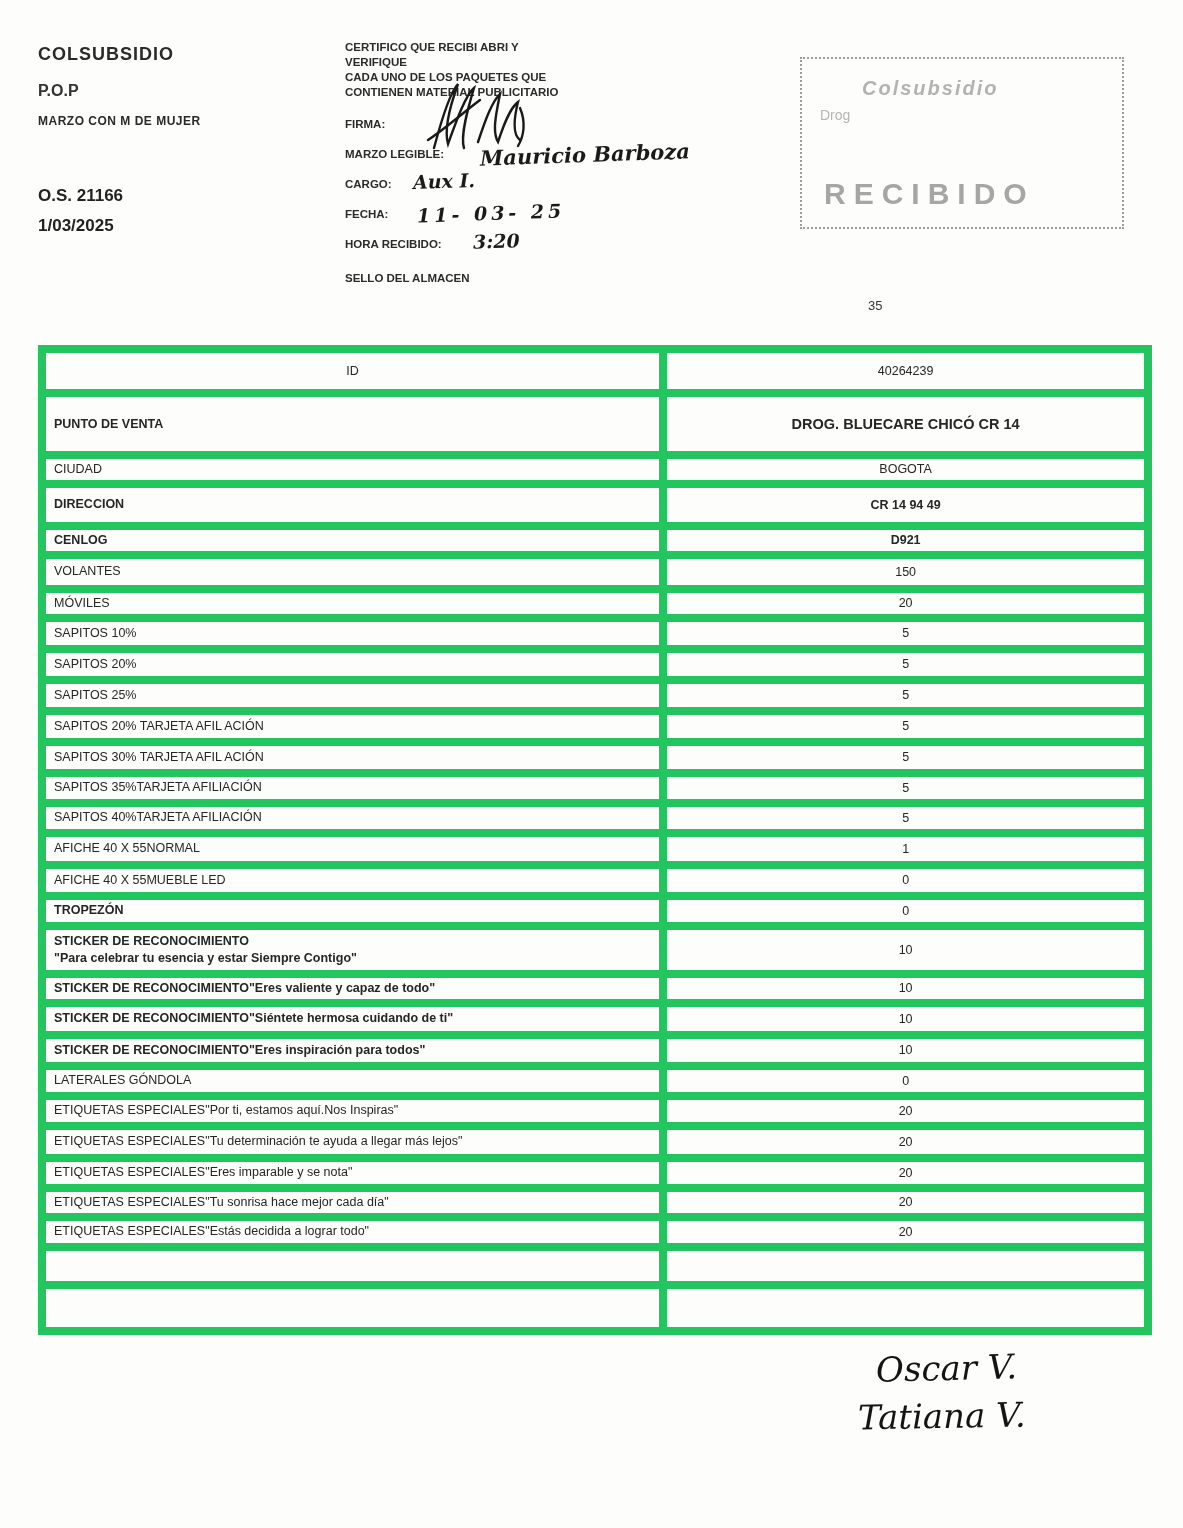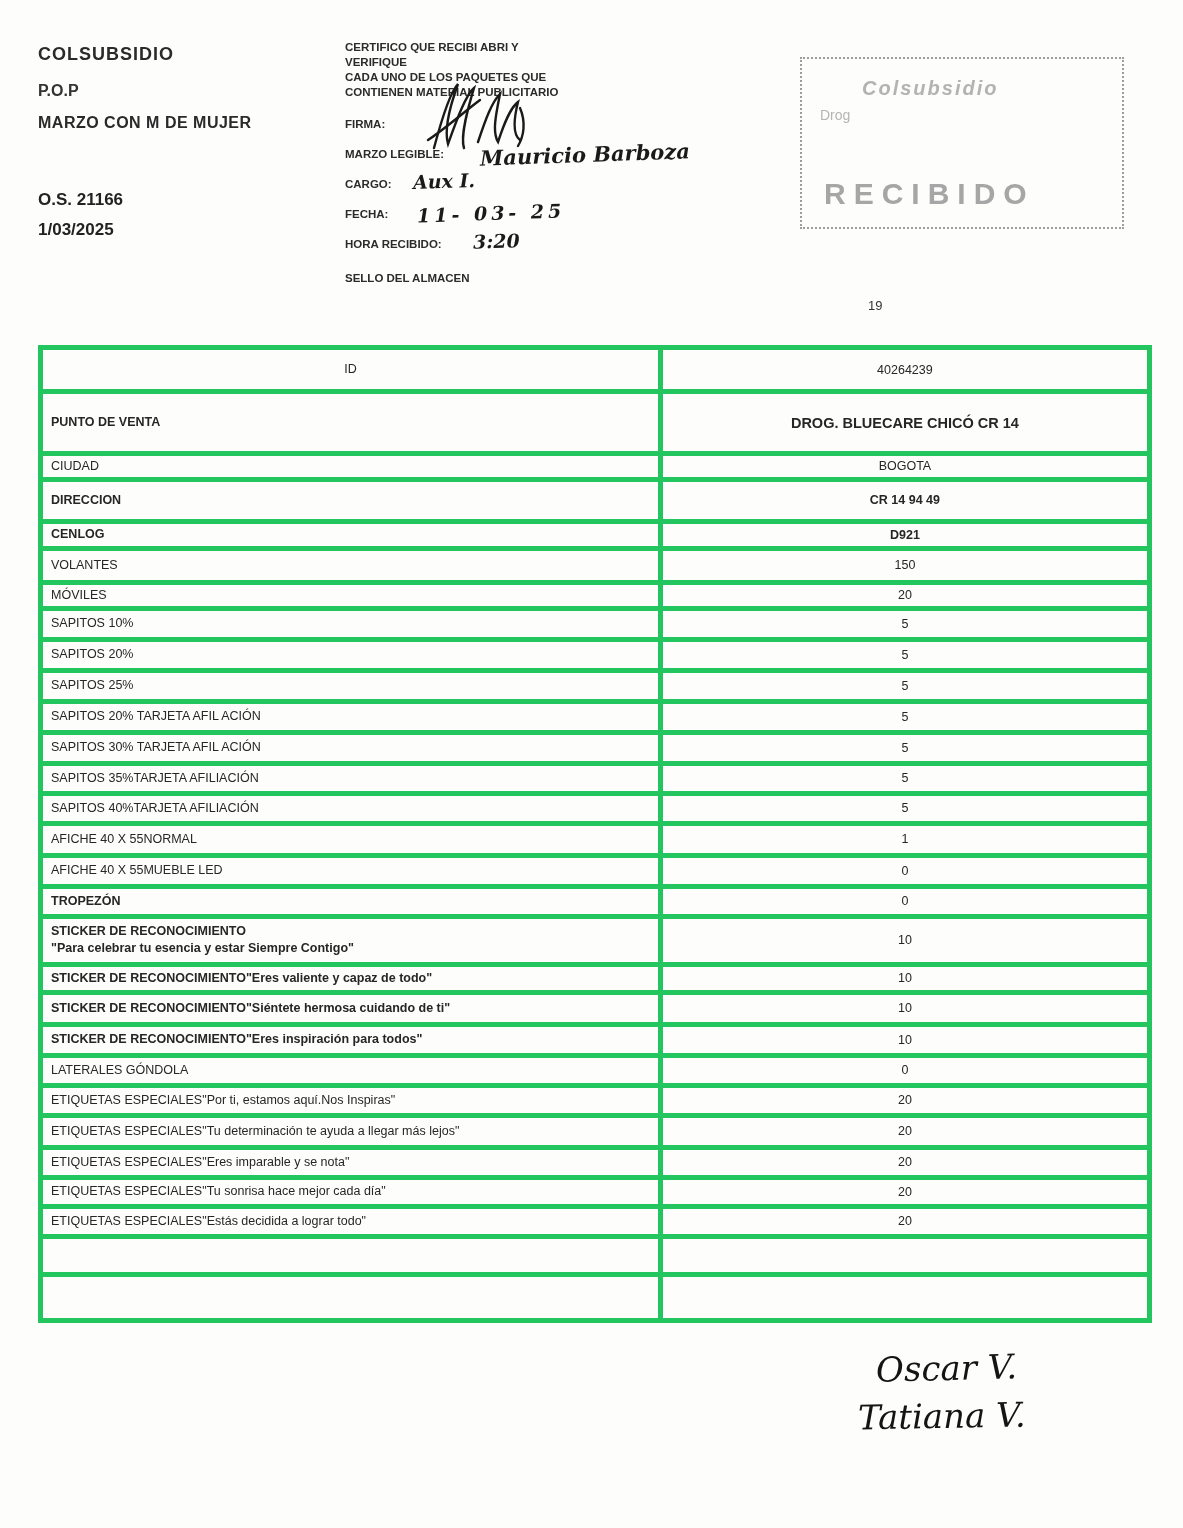--- a/index.html
+++ b/index.html
@@ -9,21 +9,21 @@
     margin:0 auto;
     background:#fdfdfc;
     font-family:"Liberation Sans", sans-serif;
     color:#1f1f1f;
     overflow:hidden;
   }
   
   .hdr-left{position:absolute;left:38px;top:44px;width:300px;}
   .hdr-left .company{font-size:18px;font-weight:bold;letter-spacing:1px;color:#2a2a2a;}
   .hdr-left .program{font-size:16px;font-weight:bold;margin-top:17px;color:#343434;}
-  .hdr-left .campaign{font-size:16px;font-weight:bold;margin-top:14px;color:#2a2a2a;letter-spacing:.5px;}
+  .hdr-left .campaign{font-size:12px;font-weight:bold;margin-top:14px;color:#2a2a2a;letter-spacing:.5px;}
   .hdr-left .os{font-size:17px;font-weight:bold;margin-top:58px;color:#222;}
   .hdr-left .date{font-size:17px;font-weight:bold;margin-top:10px;color:#222;}
   
   .cert{position:absolute;left:345px;top:40px;width:300px;font-size:11.5px;font-weight:bold;color:#2b2b2b;line-height:1.3;}
   .cert-line{white-space:nowrap;}
   .fields{position:absolute;left:345px;top:118px;width:330px;font-size:11.5px;font-weight:bold;color:#2b2b2b;}
   .field-row{position:relative;height:30px;}
   .hand{
     font-family:"DejaVu Serif", serif;
     font-style:italic;color:#1a1a1a;
@@ -45,21 +45,21 @@
   .stamp .brand{position:absolute;left:60px;top:18px;font-size:20px;font-weight:bold;font-style:italic;letter-spacing:2px;color:#b3b3b3;}
   .stamp .line2{position:absolute;left:18px;top:48px;font-size:14px;color:#b5b5b5;}
   .stamp .status{position:absolute;left:22px;top:118px;font-size:30px;font-weight:bold;letter-spacing:8px;color:#a6a6a6;}
   .page-number{position:absolute;left:868px;top:298px;font-size:13px;color:#333;}
   
   .pos-table{
     position:absolute;left:38px;top:345px;width:1114px;
     border-collapse:collapse;table-layout:fixed;
   }
   .pos-table td{
-    border:5px solid #22c55e;
+    border:8px solid #22c55e;
     font-size:12.5px;color:#262626;
     padding:2px 8px;
     vertical-align:middle;
     overflow:hidden;
   }
   .pos-table td.lab{width:54%;text-align:left;white-space:pre-line;line-height:1.35;}
   .pos-table td.val{text-align:center;}
   .pos-table td.b{font-weight:bold;}
   .pos-table td.c{text-align:center;}
   .pos-table td.big{font-size:14.5px;}
@@ -121,21 +121,21 @@
       <span>SELLO DEL ALMACEN</span>
     </div>
   </div>
 
   <div class="stamp">
     <div class="brand">Colsubsidio</div>
     <div class="line2">Drog</div>
     <div class="status">RECIBIDO</div>
   </div>
 
-  <div class="page-number">19</div>
+  <div class="page-number">35</div>
 
   <table class="pos-table">
     <tbody>
         <tr style="height: 44px;">
           <td class="lab c">ID</td>
           <td class="val">40264239</td>
         </tr>
         <tr style="height: 62px;">
           <td class="lab b">PUNTO DE VENTA</td>
           <td class="val b big">DROG. BLUECARE CHICÓ CR 14</td>

